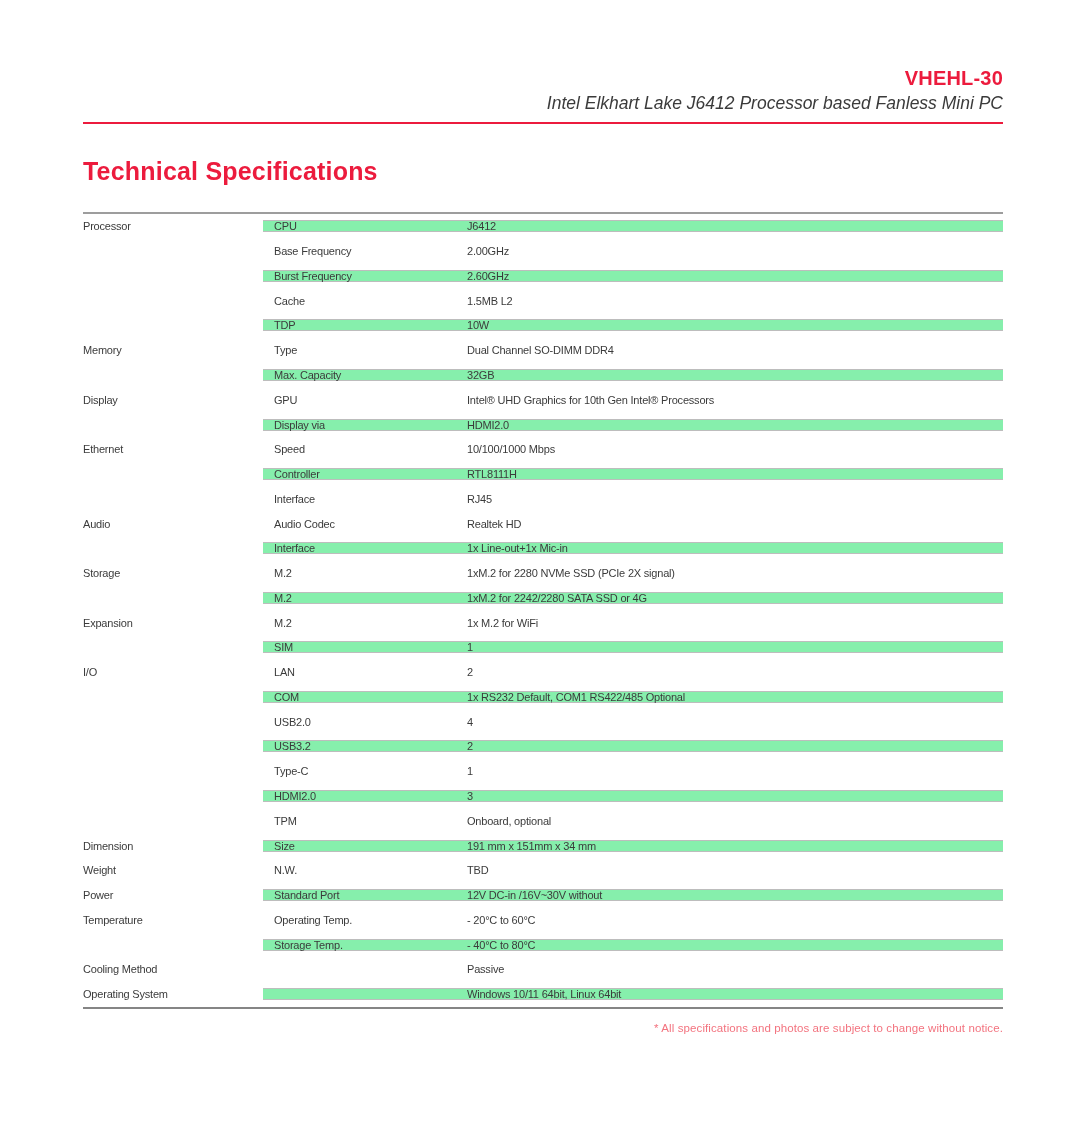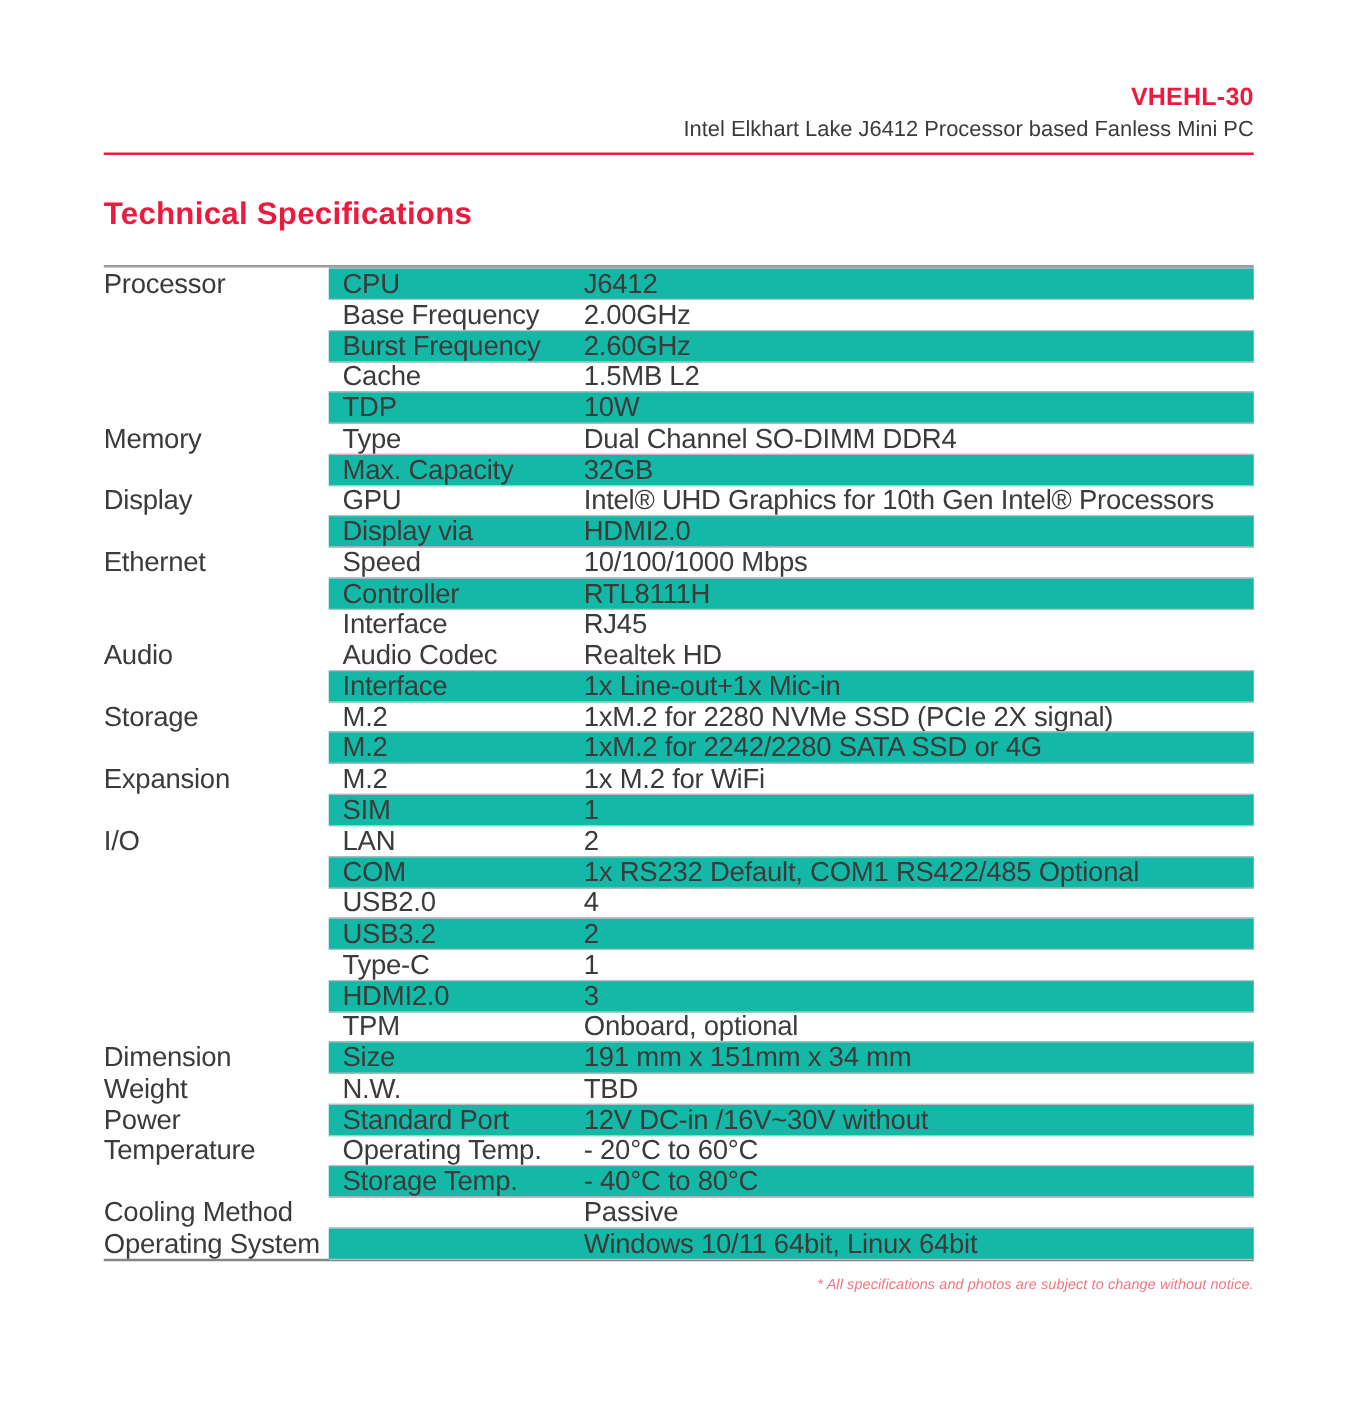--- a/index.html
+++ b/index.html
@@ -34,58 +34,59 @@
     font-size: 20px;
     font-weight: bold;
     color: var(--accent);
     line-height: 24px;
     letter-spacing: 0.2px;
   }
   .doc-subtitle {
     font-size: 17.5px;
     color: #3b3b3b;
     line-height: 27px;
+    font-style: italic;
   }
 
   
   .section-title {
     margin-top: 33px;
     font-size: 25px;
     font-weight: 700;
     color: var(--accent);
     letter-spacing: 0.2px;
   }
 
   
   .spec-table {
     margin-top: 26px;
     border-top: 2px solid #9d9d9d;
     border-bottom: 2px solid #858585;
   }
   .row {
     display: flex;
     height: 24.78px;
-    align-items: flex-start;
-    font-size: 22px;
+    align-items: center;
+    font-size: 11px;
     letter-spacing: -0.2px;
   }
   .cell-category {
     flex: none;
     width: 180px;
     display: flex;
     align-items: center;
     color: #3b3b3b;
   }
   .band {
     flex: 1;
     display: flex;
     align-items: stretch;
   }
   .row.shaded .band {
-    background: #14b8a6;
+    background: #86efac;
     box-shadow: inset 0 1px 0 #bdbdbd, inset 0 -1px 0 #bdbdbd;
   }
   .cell-item {
     flex: none;
     width: 204px;
     padding-left: 11px;
     display: flex;
     align-items: center;
   }
   .cell-value {
@@ -95,21 +96,20 @@
     white-space: nowrap;
   }
 
   
   .footer-note {
     margin-top: 13px;
     text-align: right;
     font-size: 11.5px;
     color: var(--note-color);
     letter-spacing: 0.1px;
-    font-style: italic;
   }
 </style>
 </head>
 <body>
 
 <div class="page">
   <div class="content">
 
     <div class="doc-header">
       <div class="model-name">VHEHL-30</div>

